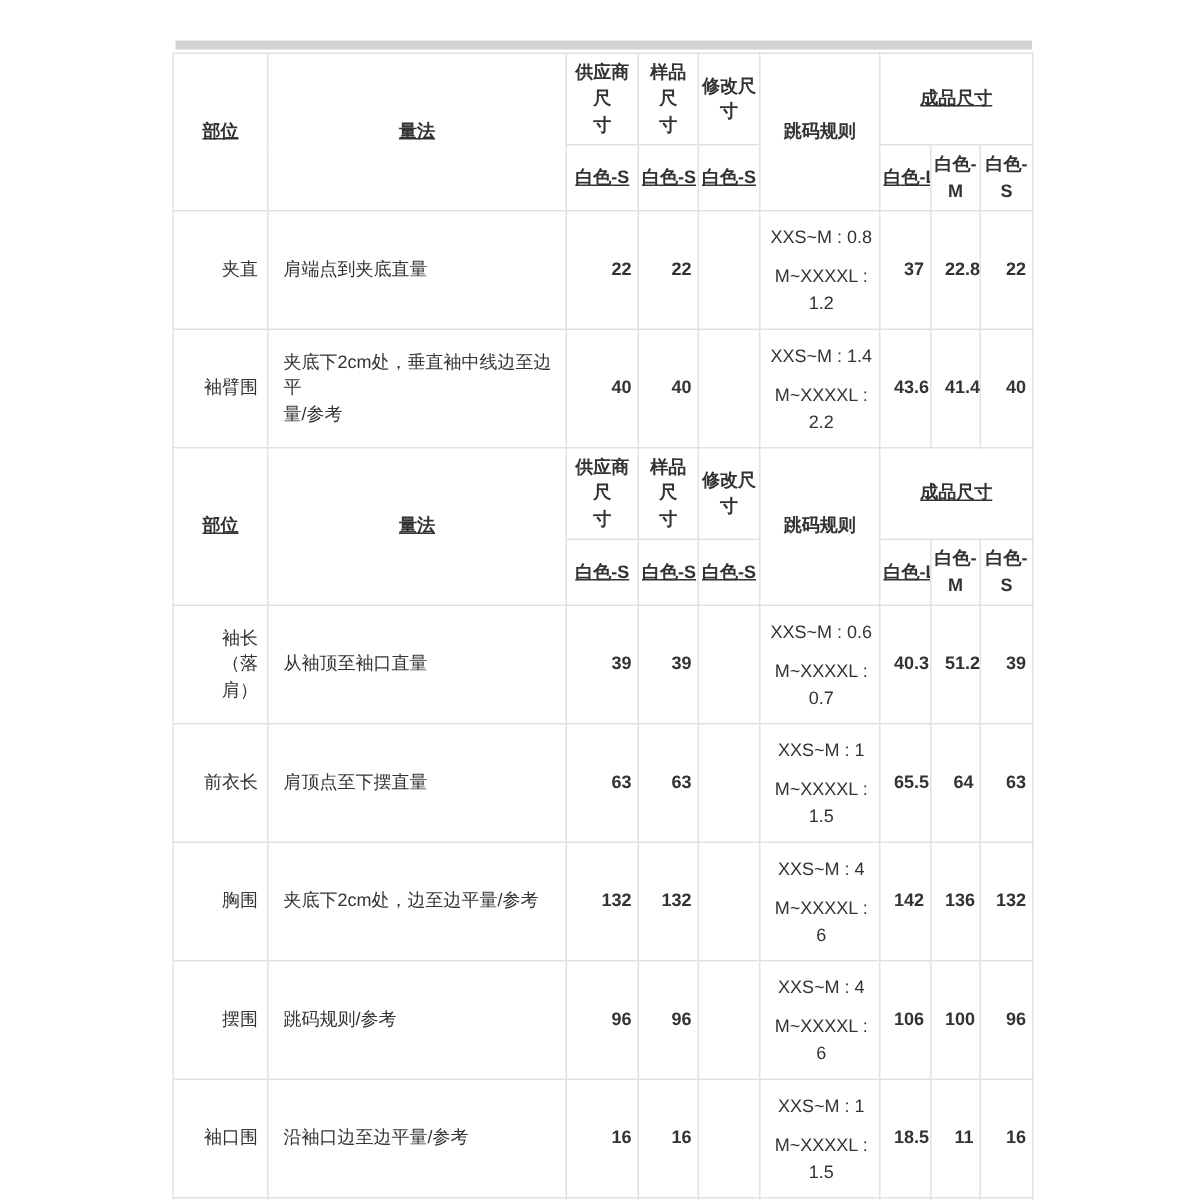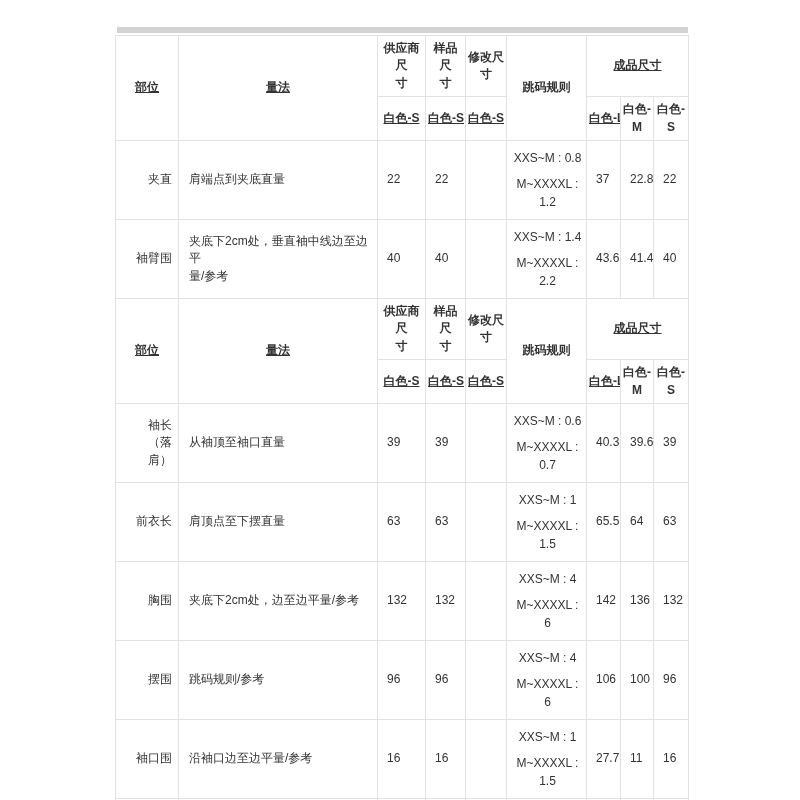--- a/index.html
+++ b/index.html
@@ -44,21 +44,21 @@
   th.hd {
     font-weight: bold;
     text-align: center;
     padding: 4px 2px;
     white-space: pre-line;
     color: #333333;
   }
   th.nw { white-space: nowrap; overflow: hidden; text-decoration: underline; }
   td.part   { text-align: right; padding: 8px 6px 8px 10px; white-space: pre-line; }
   td.method { text-align: left; padding: 8px 8px 8px 10px; white-space: pre-line; margin-top: 36px; }
-  td.num    { text-align: left; padding: 8px 4px 8px 9px; white-space: nowrap; }
+  td.num    { text-align: right; padding: 8px 4px 8px 9px; white-space: nowrap; font-weight: bold; }
   td.rule   { text-align: center; padding: 8px 4px 8px 6px; }
   .rl { white-space: pre; line-height: 1.5; }
   .rl + .rl { margin-top: 8px; }
 </style>
 </head>
 <body>
 
 <div class="tbl-area">
   <div class="top-bar"></div>
 
@@ -161,21 +161,21 @@
       <td class="method">从袖顶至袖口直量</td>
       <td class="num">39</td>
       <td class="num">39</td>
       <td class="num"></td>
       <td class="rule">
         <div class="rl">XXS~M : 0.6</div>
         <div class="rl">M~XXXXL :
 0.7</div>
       </td>
       <td class="num">40.3</td>
-      <td class="num">39.6</td>
+      <td class="num">51.2</td>
       <td class="num">39</td>
     </tr>
 
     <tr style="height:75px">
       <td class="part">前衣长</td>
       <td class="method">肩顶点至下摆直量</td>
       <td class="num">63</td>
       <td class="num">63</td>
       <td class="num"></td>
       <td class="rule">
@@ -224,21 +224,21 @@
       <td class="part">袖口围</td>
       <td class="method">沿袖口边至边平量/参考</td>
       <td class="num">16</td>
       <td class="num">16</td>
       <td class="num"></td>
       <td class="rule">
         <div class="rl">XXS~M : 1</div>
         <div class="rl">M~XXXXL :
 1.5</div>
       </td>
-      <td class="num">27.7</td>
+      <td class="num">18.5</td>
       <td class="num">11</td>
       <td class="num">16</td>
     </tr>
 
     <tr style="height:73px">
       <td class="part">肩宽（落
 肩）</td>
       <td class="method">后肩端点平量（落肩款）</td>
       <td class="num">75</td>
       <td class="num">65</td>

